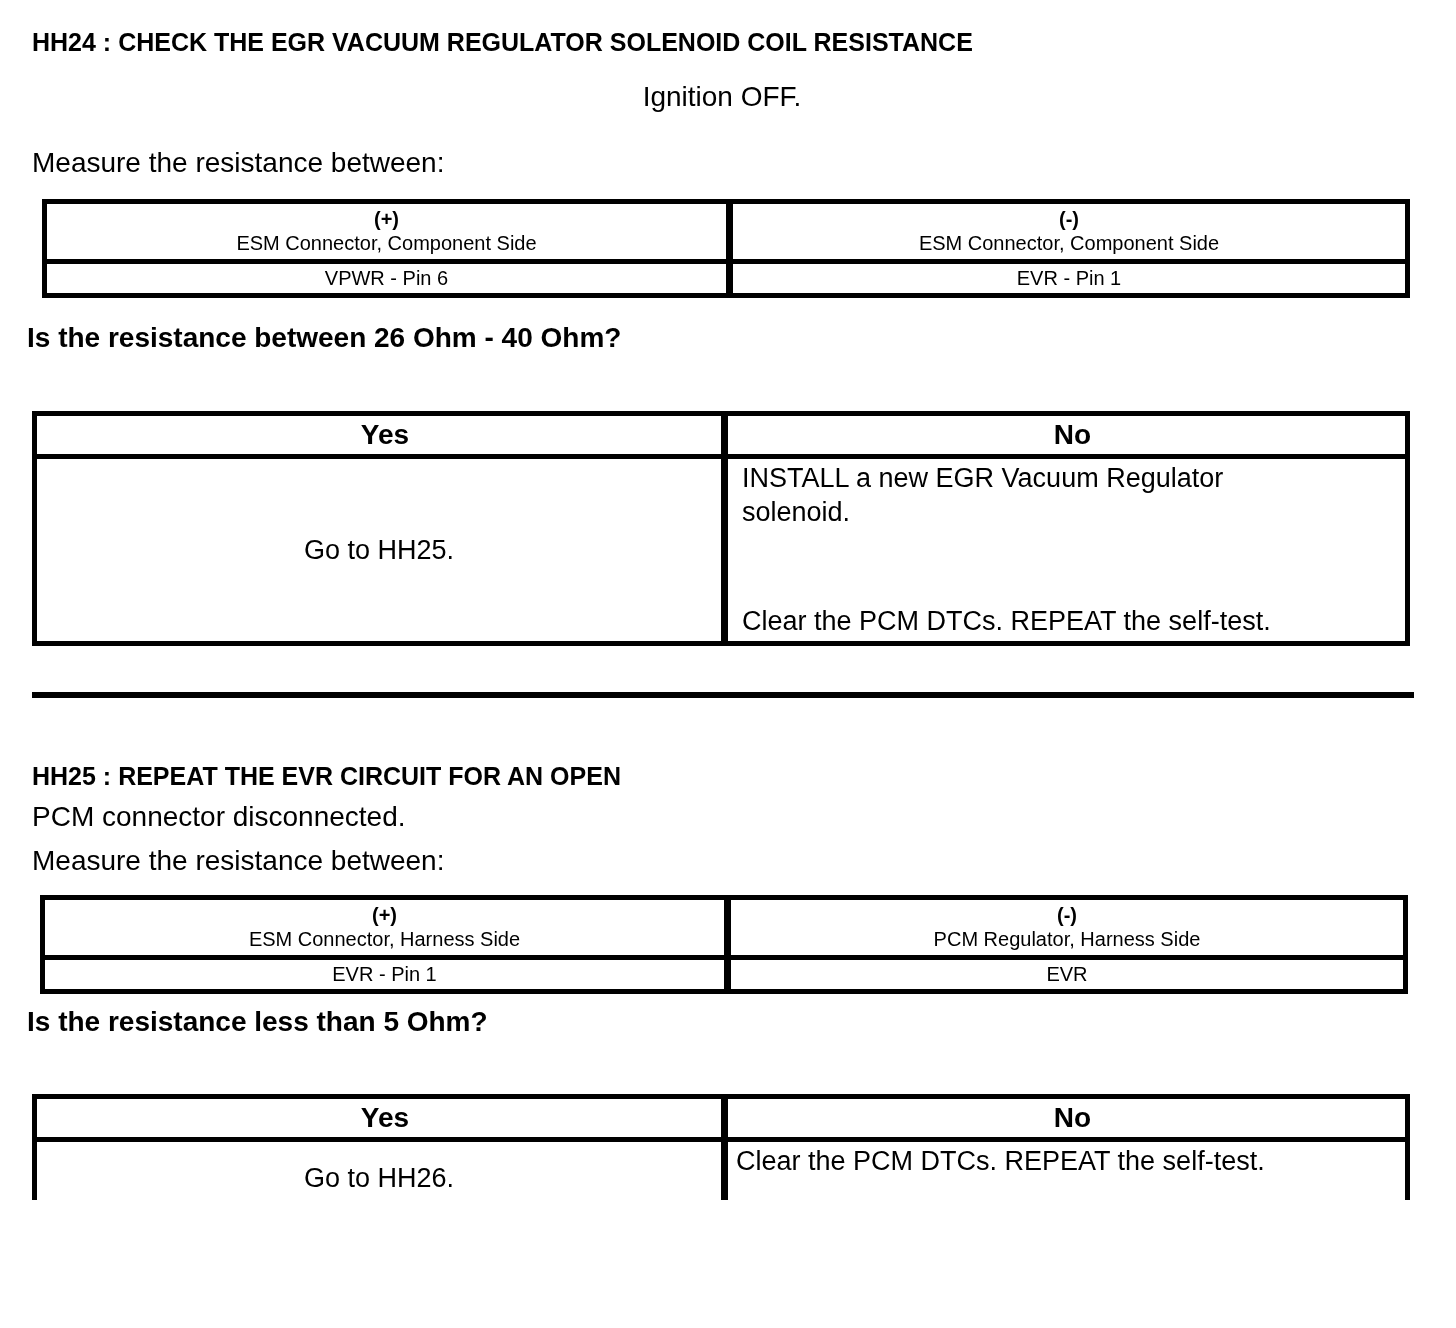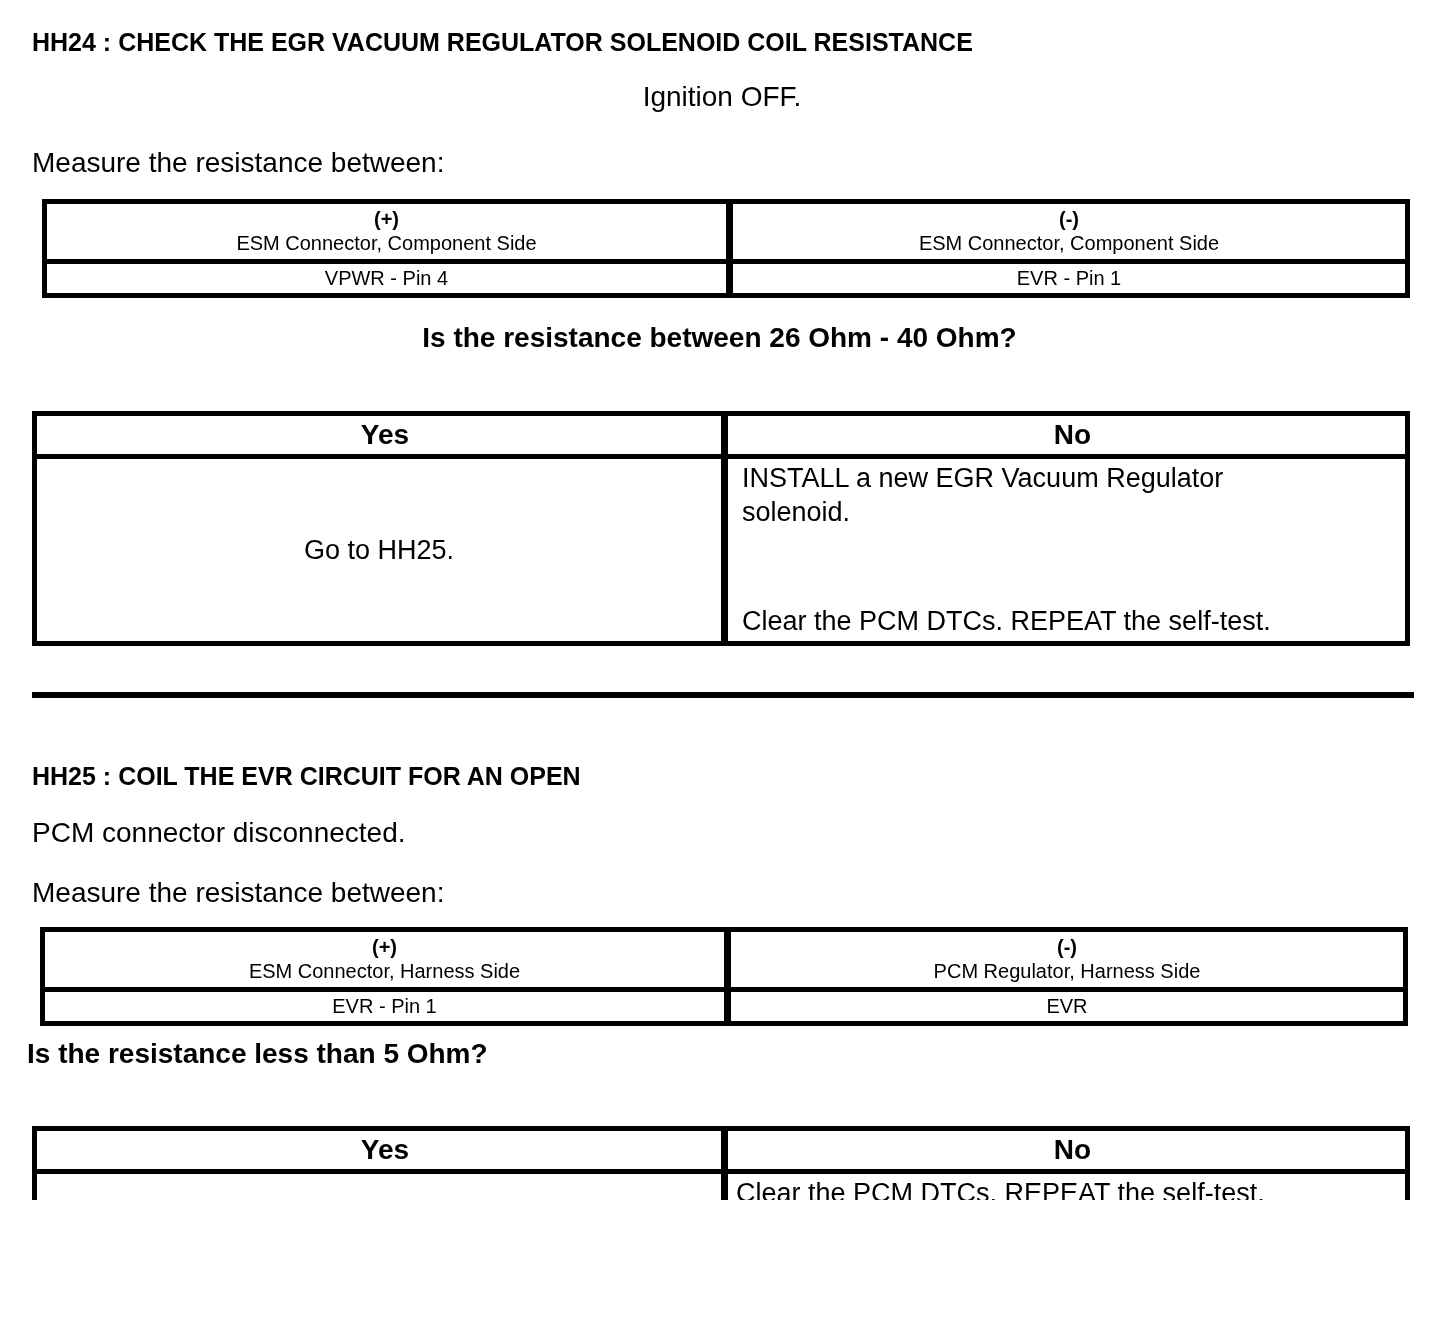--- a/index.html
+++ b/index.html
@@ -27,23 +27,23 @@
   }
   .question {
     font-size: 28px;
     font-weight: bold;
     line-height: 1.15;
     margin: 0 0 0 -5px;
   }
   .mt18 { margin-top: 18px; }
   .mt20 { margin-top: 20px; }
   .mt22 { margin-top: 12px; }
-  .mt24 { margin-top: 24px; text-align: center; }
+  .mt24 { margin-top: 24px; }
   .mt26 { margin-top: 26px; text-align: center; }
-  .mt28 { margin-top: 28px; }
+  .mt28 { margin-top: 12px; }
   .mt34 { margin-top: 34px; }
   .mt56 { margin-top: 56px; }
   .mt66 { margin-top: 66px; }
 
   
   .mtable {
     display: grid;
     grid-template-columns: 1fr 1fr;
     width: 1358px;
     border: 5px solid #000;
@@ -103,21 +103,21 @@
 
     <div class="mtable mt20 ml10">
       <div class="hcell col1">
         <div class="polarity">(+)</div>
         <div>ESM Connector, Component Side</div>
       </div>
       <div class="hcell col2">
         <div class="polarity">(-)</div>
         <div>ESM Connector, Component Side</div>
       </div>
-      <div class="pcell col1">VPWR - Pin 4</div>
+      <div class="pcell col1">VPWR - Pin 6</div>
       <div class="pcell col2">EVR - Pin 1</div>
     </div>
 
     <p class="question mt24">Is the resistance between 26 Ohm - 40 Ohm?</p>
 
     <div class="dtable tall mt56">
       <div class="hdr col1">Yes</div>
       <div class="hdr col2">No</div>
       <div class="bcell yes-cell col1">
         <span>Go to HH25.</span>
@@ -125,21 +125,21 @@
       <div class="bcell no-cell spread col2">
         <p class="no-line wrap-narrow">INSTALL a new EGR Vacuum Regulator solenoid.</p>
         <p class="no-line">Clear the PCM DTCs. REPEAT the self-test.</p>
       </div>
     </div>
 
     <div class="rule rule1"></div>
   </section>
 
   <section>
-    <h2 class="step-heading mt66">HH25 : COIL THE EVR CIRCUIT FOR AN OPEN</h2>
+    <h2 class="step-heading mt66">HH25 : REPEAT THE EVR CIRCUIT FOR AN OPEN</h2>
 
     <p class="instruction mt28">PCM connector disconnected.</p>
 
     <p class="instruction mt28">Measure the resistance between:</p>
 
     <div class="mtable mt18 ml8">
       <div class="hcell col1">
         <div class="polarity">(+)</div>
         <div>ESM Connector, Harness Side</div>
       </div>

